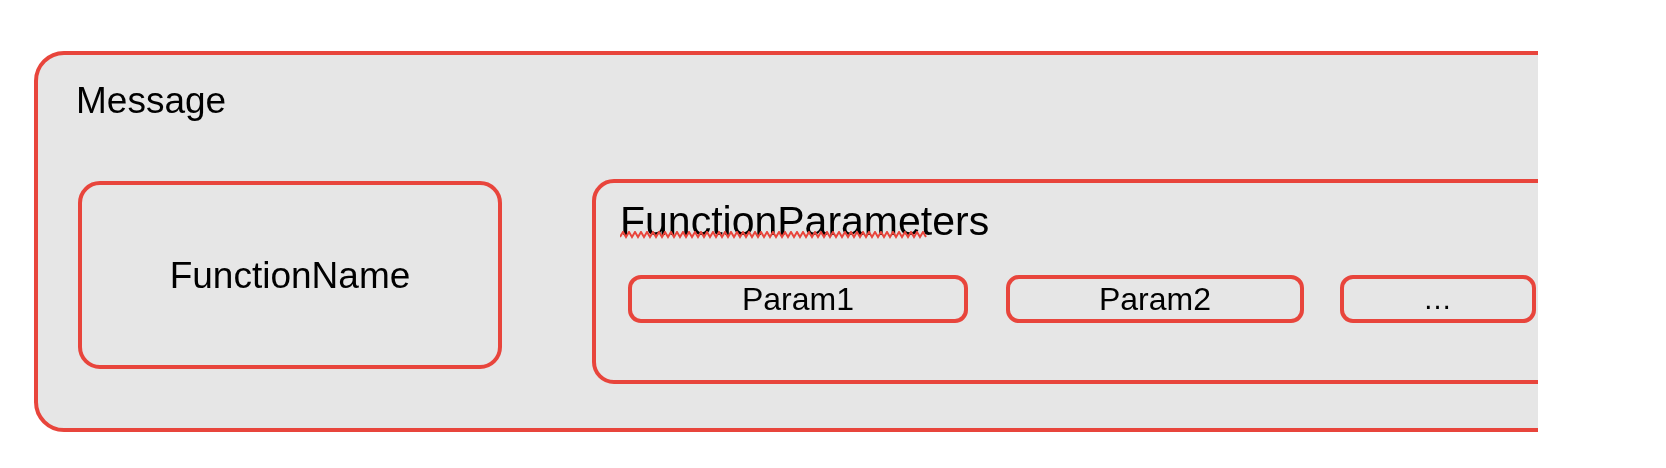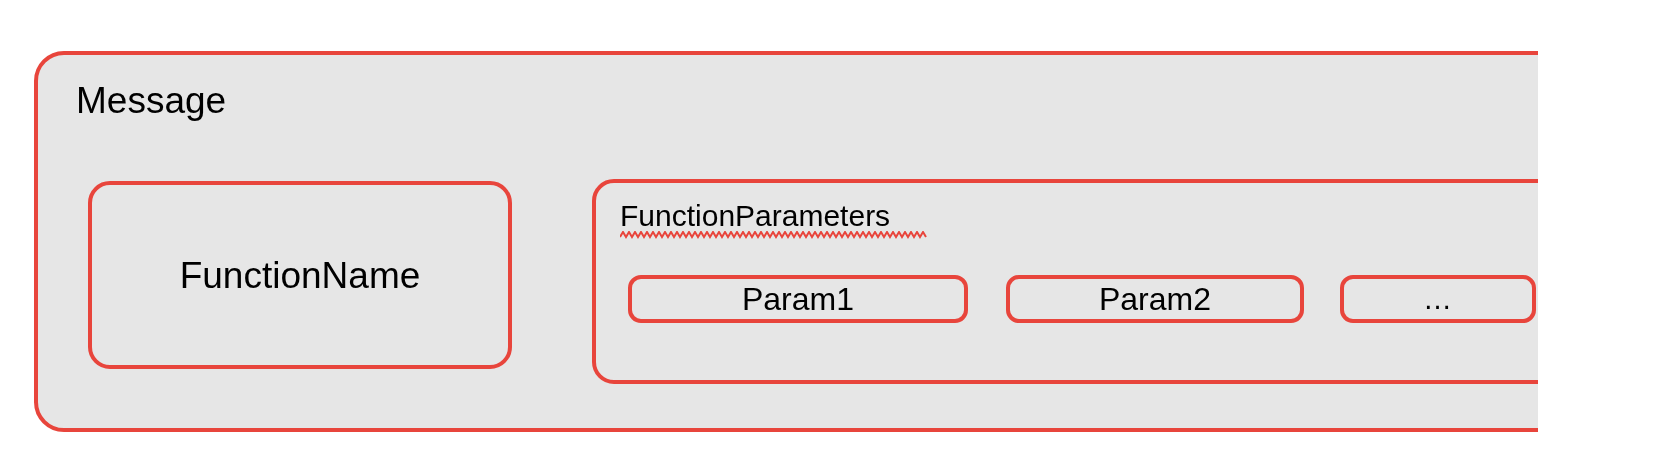--- a/index.html
+++ b/index.html
@@ -41,21 +41,21 @@
     left: 76px;
     top: 82px;
     font-size: 37px;
     line-height: 1;
     color: #000000;
     white-space: nowrap;
   }
 
   
   #function-name-box {
-    left: 88px;
+    left: 78px;
     top: 181px;
     width: 424px;
     height: 188px;
     border-radius: 22px;
     display: flex;
     align-items: center;
     justify-content: center;
   }
   #function-name-label {
     font-size: 37px;
@@ -69,21 +69,21 @@
     left: 592px;
     top: 179px;
     width: 982px;
     height: 205px;
     border-radius: 22px;
   }
   #function-parameters-label {
     position: absolute;
     left: 620px;
     top: 201px;
-    font-size: 30px;
+    font-size: 41px;
     line-height: 1;
     color: #000000;
     white-space: nowrap;
   }
   
   #function-parameters-squiggle {
     position: absolute;
     left: 620px;
     top: 231px;
     width: 308px;

